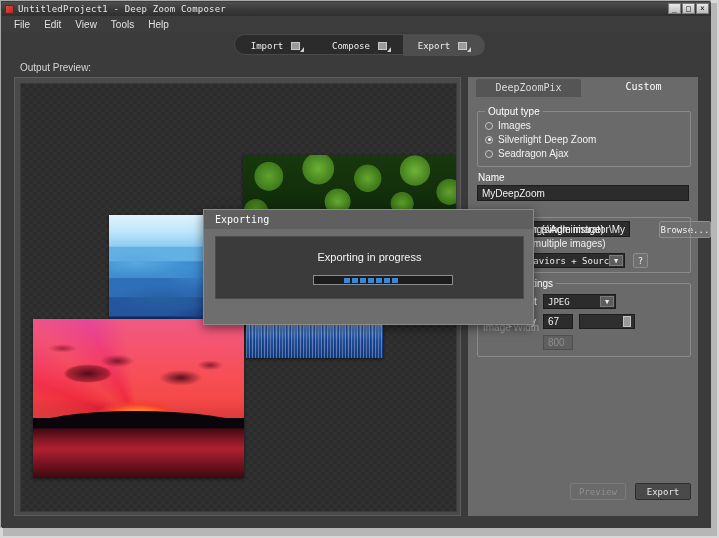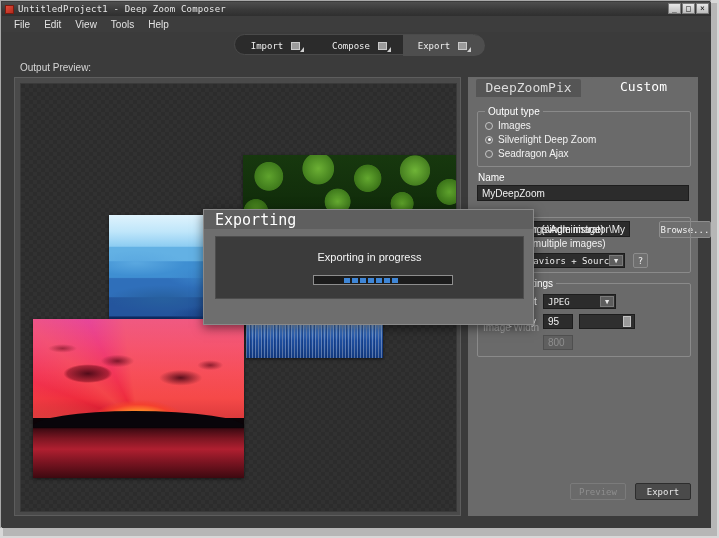--- a/index.html
+++ b/index.html
@@ -121,21 +121,21 @@
       linear-gradient(to bottom,#1b4fa8 0%,#2a67c4 14%,#cfe0f4 30%,#e8f0fb 40%,#9dbde6 50%,#3e74c2 62%,#1f4fa0 76%,#123a80 100%);}
   .frost-bg::after{content:"";position:absolute;inset:0;opacity:.85;
     background:repeating-linear-gradient(90deg,rgba(255,255,255,.35) 0 1px,transparent 1px 3px),
                repeating-linear-gradient(90deg,rgba(12,40,100,.45) 0 1px,transparent 1px 4px);}
 
   
   .rpanel{position:absolute;left:466px;top:19px;width:230px;height:439px;background:#6a6a6a;}
 
   .tabs{position:absolute;left:0;top:0;width:230px;height:20px;}
   .tab{position:absolute;top:2px;height:18px;line-height:18px;text-align:center;
-    font-size:13px;font-family:"DejaVu Sans Mono",monospace;color:#dcdcdc;
+    font-size:10px;font-family:"DejaVu Sans Mono",monospace;color:#dcdcdc;
     background:#555;border-radius:2px 2px 0 0;}
   .tab.t0{left:8px;width:105px;}
   .tab.t1{left:123px;width:105px;background:#6a6a6a;color:#ffffff;top:0;height:20px;line-height:20px;}
 
   .panel-body{position:absolute;left:0;top:20px;width:230px;height:419px;background:#6a6a6a;}
 
   .group{position:absolute;border:1px solid #8a8a8a;border-radius:2px;}
   .group-title{position:absolute;top:-6px;left:7px;background:#6a6a6a;padding:0 3px;
     color:#ffffff;font-size:10px;}
 
@@ -174,21 +174,21 @@
 
   .helpbtn{position:absolute;width:15px;height:15px;background:#6f6f6f;border:1px solid #8d8d8d;
     border-radius:2px;box-sizing:border-box;color:#f0f0f0;font-size:9px;
     display:flex;align-items:center;justify-content:center;font-family:"DejaVu Sans Mono",monospace;}
 
   
   .dlg{position:absolute;left:203px;top:209px;width:331px;height:116px;
     background:#6e6e6e;border:1px solid #8a8a8a;box-sizing:border-box;
     box-shadow:0 3px 10px rgba(0,0,0,.5);}
   .dlg-title{position:absolute;left:0;top:0;width:100%;height:19px;background:#5f5f5f;
-    color:#ffffff;font-size:15px;font-family:"DejaVu Sans Mono",monospace;
+    color:#ffffff;font-size:10px;font-family:"DejaVu Sans Mono",monospace;
     display:flex;align-items:center;padding-left:11px;box-sizing:border-box;}
   .dlg-inner{position:absolute;left:11px;top:26px;width:309px;height:63px;
     background:#3b3b3b;border:1px solid #4d4d4d;box-sizing:border-box;}
   .dlg-msg{position:absolute;left:0;top:14px;width:100%;text-align:center;
     color:#f5f5f5;font-size:11px;}
   .pbar{position:absolute;left:97px;top:38px;width:140px;height:10px;
     background:#1c1c1c;border:1px solid #8e8e8e;box-sizing:border-box;overflow:hidden;}
   .pblk{position:absolute;top:2px;width:6px;height:5px;background:#3f86d6;}
 
   
@@ -318,21 +318,21 @@
           <div class="group g-imgset">
             <div class="group-title">Image settings</div>
 
             <div class="lbl" style="left:27px;top:12px;">Format</div>
             <div class="combo" style="left:65px;top:10px;width:73px;height:15px;">
               <span>JPEG</span>
               <span class="combo-arrow">▼</span>
             </div>
 
             <div class="lbl" style="left:27px;top:32px;">Quality</div>
-            <div class="txtfield" style="left:65px;top:30px;width:30px;height:15px;">95</div>
+            <div class="txtfield" style="left:65px;top:30px;width:30px;height:15px;">67</div>
             <div class="slider" style="left:101px;top:30px;width:56px;height:15px;">
               <div class="slider-thumb"></div>
             </div>
 
             <div class="lbl" style="left:5px;top:38px;color:#a4a4a4;">Image Width</div>
             <div class="txtfield" style="left:65px;top:51px;width:30px;height:15px;background:#5f5f5f;border-color:#4f4f4f;color:#8e8e8e;">800</div>
           </div>
 
           <div class="btn disabled" style="left:102px;top:386px;width:56px;height:17px;">Preview</div>
           <div class="btn dark" style="left:167px;top:386px;width:56px;height:17px;">Export</div>

